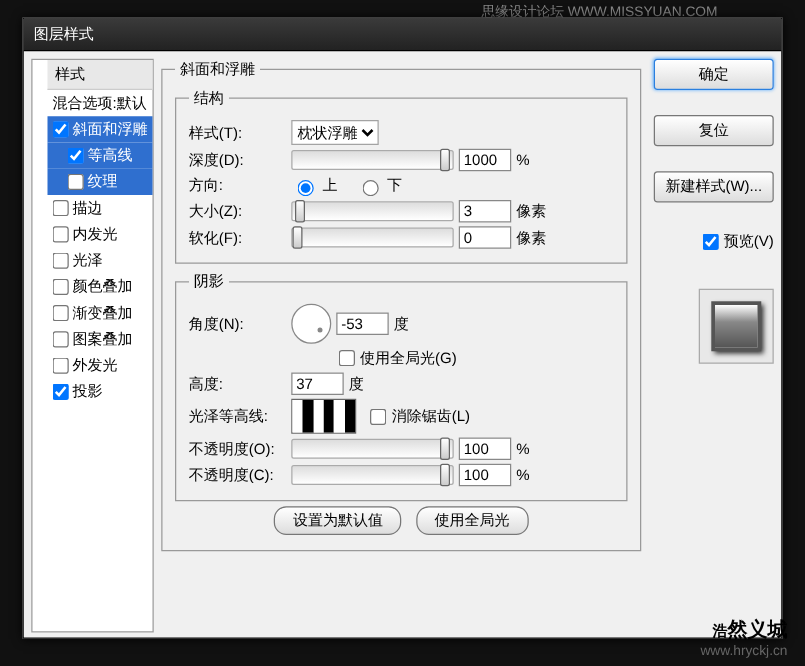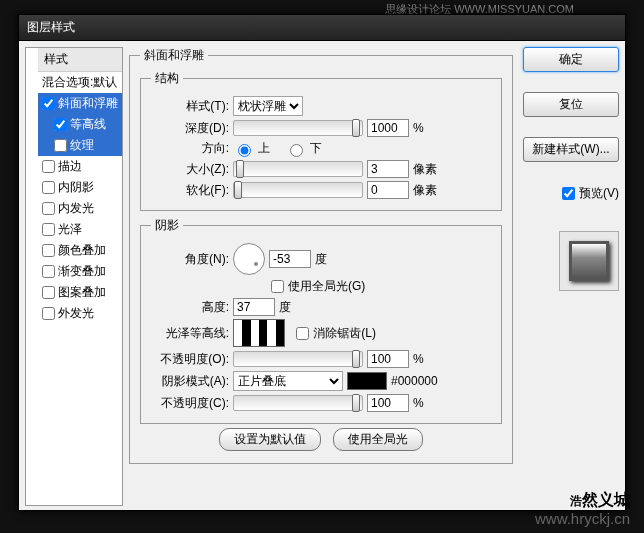--- a/index.html
+++ b/index.html
@@ -11,40 +11,40 @@
 .col-left { width: 98px; border: 1px solid #999; background: #fff; padding-left: 12px; }
 .col-left .hdr { background: #e8e8e8; padding: 3px 6px; border-bottom: 1px solid #ccc; }
 .row { display: flex; align-items: center; padding: 2px 4px; gap: 3px; cursor: default; }
 .row.sel { background: #2f6fcf; color: #fff; }
 .row.sub { padding-left: 16px; }
 input[type=checkbox] { margin: 0; width: 13px; height: 13px; }
 .col-mid { flex: 1; display: flex; flex-direction: column; gap: 6px; }
 fieldset { border: 1px solid #999; padding: 6px 10px 8px; margin: 0; }
 legend { padding: 0 4px; }
 .frow { display: flex; align-items: center; margin: 3px 0; gap: 4px; }
-.frow label.l { width: 78px; text-align: right; }
+.frow label.l { width: 78px; }
 select { height: 20px; background: #fff; border: 1px solid #a3a3a3; }
 .slider { flex: 1; height: 16px; background: linear-gradient(#ddd,#fff); border: 1px solid #aaa; border-radius: 2px; position: relative; max-width: 130px; }
 .slider .thumb { position: absolute; top: -2px; width: 8px; height: 18px; background: linear-gradient(#fff,#ccc); border: 1px solid #666; border-radius: 2px; }
 input.num { width: 42px; height: 18px; border: 1px solid #888; text-align: left; padding: 0 3px; }
 .swatch { width: 40px; height: 18px; border: 1px solid #666; display: inline-block; }
 .curve { width: 52px; height: 28px; border: 1px solid #666; background: #fff; display: inline-flex; }
 .curve .b { flex: 1; background: #000; margin: 0; }
 .curve .w { flex: 1; background: #fff; }
 .btnrow { text-align: center; padding: 4px 0; }
 button.btn { background: linear-gradient(#fff,#ddd); border: 1px solid #777; padding: 2px 14px; border-radius: 10px; margin: 0 4px; cursor: pointer; }
 .col-right { width: 100px; display: flex; flex-direction: column; gap: 20px; align-items: flex-end; }
 button.rbtn { width: 96px; padding: 3px 0; background: linear-gradient(#fff,#ddd); border: 1px solid #777; border-radius: 3px; cursor: pointer; }
 button.ok { border: 1px solid #2a7fdf; box-shadow: 0 0 3px #5af; }
 .preview-box { width: 60px; height: 60px; background: #e8e8e8; border: 1px solid #aaa; margin-top: 6px; display: flex; align-items: center; justify-content: center; }
 .preview-inner { width: 40px; height: 40px; background: linear-gradient(#fff,#888 40%,#555); border: 3px solid #555; box-shadow: 2px 2px 4px #333; }
 .corner-logo { position: absolute; right: 14px; bottom: 6px; text-align: right; }
 .corner-logo .big { font-size: 30px; font-weight: bold; color: #c00; line-height: 1; }
 .corner-logo .big span { color: #000; }
-.corner-logo .url { font-size: 15px; color: #666; }
+.corner-logo .url { font-size: 11px; color: #666; }
 .angle-circ { width: 32px; height: 32px; border: 1px solid #888; border-radius: 50%; background: #fff; position: relative; display: inline-block; }
 .angle-circ .dot { position: absolute; width: 4px; height: 4px; background: #888; border-radius: 50%; left: 20px; top: 18px; }
 </style>
 </head>
 <body>
 
 <div class="watermark-top">思缘设计论坛 WWW.MISSYUAN.COM</div>
 
 <div class="dialog">
   <div class="titlebar">图层样式</div>
@@ -66,24 +66,20 @@
       <div class="row sel sub">
           <input type="checkbox" style="">
           <span>纹理</span>
         </div>
       <div class="row">
           <input type="checkbox" style="">
           <span>描边</span>
         </div>
       <div class="row">
           <input type="checkbox" style="">
-          <span>内阴影</span>
-        </div>
-      <div class="row">
-          <input type="checkbox" style="">
           <span>内发光</span>
         </div>
       <div class="row">
           <input type="checkbox" style="">
           <span>光泽</span>
         </div>
       <div class="row">
           <input type="checkbox" style="">
           <span>颜色叠加</span>
         </div>
@@ -91,20 +87,24 @@
           <input type="checkbox" style="">
           <span>渐变叠加</span>
         </div>
       <div class="row">
           <input type="checkbox" style="">
           <span>图案叠加</span>
         </div>
       <div class="row">
           <input type="checkbox" style="">
           <span>外发光</span>
+        </div>
+      <div class="row">
+          <input type="checkbox" checked="" style="">
+          <span>投影</span>
         </div>
     </div>
 
     <div class="col-mid">
       <fieldset>
         <legend>斜面和浮雕</legend>
         <fieldset style="margin-bottom:6px">
           <legend>结构</legend>
           <div class="frow">
               <label class="l">样式(T):</label>
@@ -171,26 +171,20 @@
             <span>消除锯齿(L)</span></div>
           <div class="frow">
               <label class="l">不透明度(O):</label>
             <div class="slider">
                 <div class="thumb" style="left:118px"></div>
               </div>
             <input class="num" value="100" style="">
             <span>%</span>
             </div>
           <div class="frow">
-              <label class="l">阴影模式(A):</label>
-            <select style="width:110px"><option>正片叠底</option></select>
-            <span class="swatch" style="background:#000"></span>
-            <span>#000000</span>
-            </div>
-          <div class="frow">
               <label class="l">不透明度(C):</label>
             <div class="slider">
                 <div class="thumb" style="left:118px"></div>
               </div>
             <input class="num" value="100" style="">
             <span>%</span>
             </div>
         </fieldset>
         <div class="btnrow">
           <button class="btn">设置为默认值</button>

